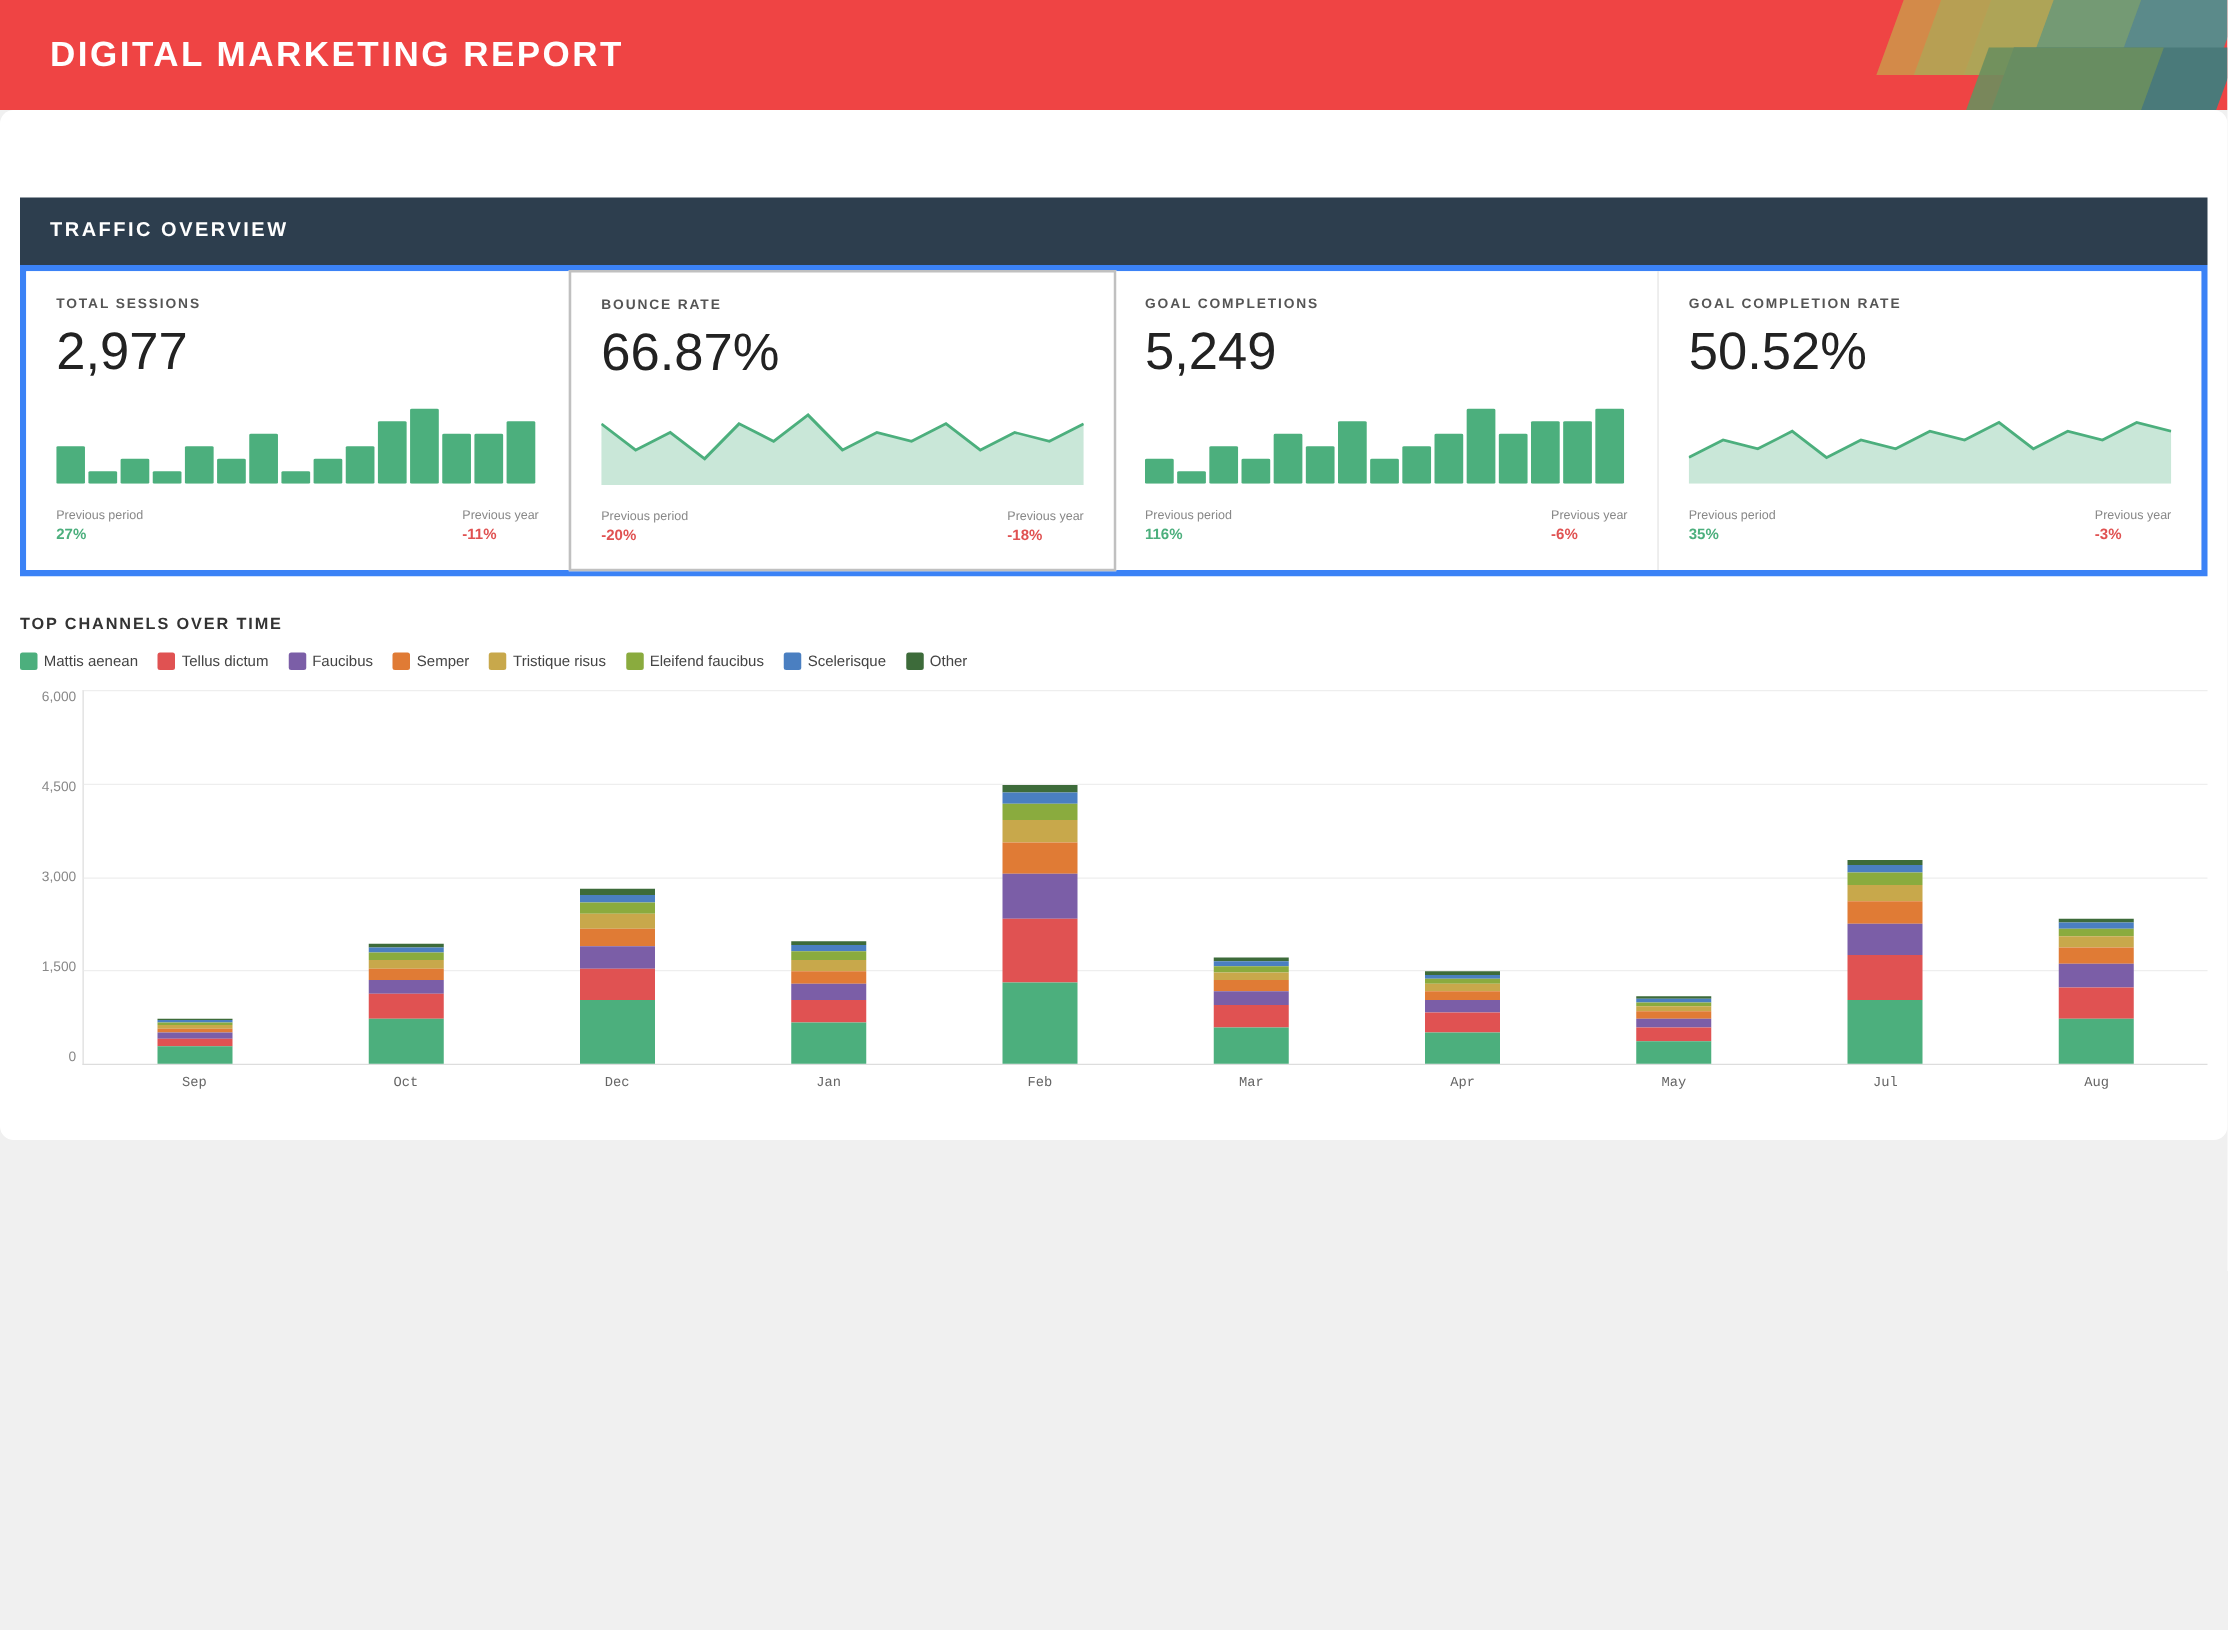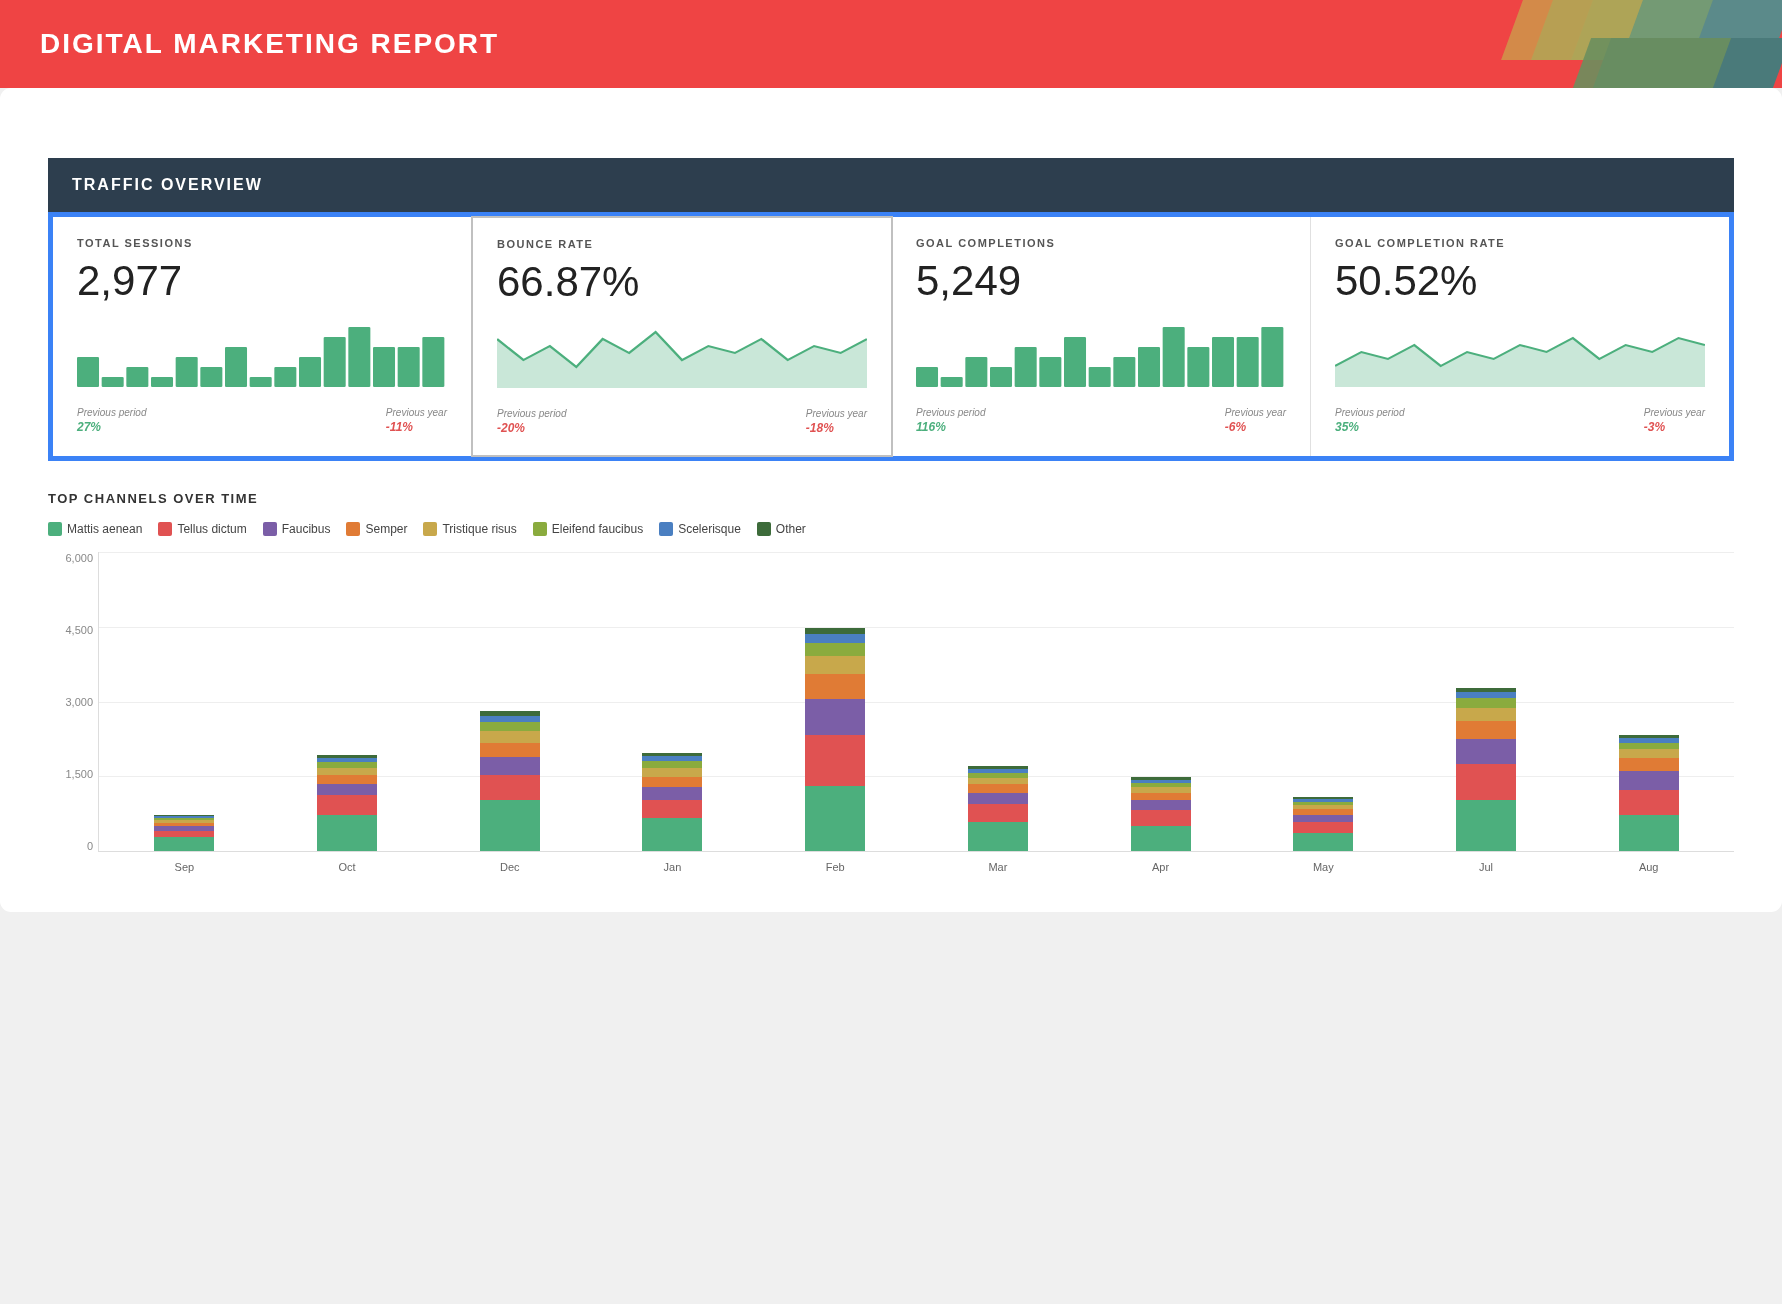--- a/index.html
+++ b/index.html
@@ -29,21 +29,21 @@
     }
     .header-deco-1 { position: absolute; top: 0; right: 0; width: 200px; height: 60px; background: #5b8a8a; transform: skewX(-20deg); }
     .header-deco-2 { position: absolute; top: 0; right: 80px; width: 160px; height: 60px; background: #7a9e6e; opacity: 0.8; transform: skewX(-20deg); }
     .header-deco-3 { position: absolute; top: 0; right: 150px; width: 120px; height: 60px; background: #c8a84b; opacity: 0.7; transform: skewX(-20deg); }
     .header-deco-4 { position: absolute; bottom: 0; right: 0; width: 180px; height: 50px; background: #4a7a7a; transform: skewX(-20deg); }
     .header-deco-5 { position: absolute; bottom: 0; right: 60px; width: 140px; height: 50px; background: #6b8f5e; opacity: 0.9; transform: skewX(-20deg); }
 
     .main-content {
       background: white;
       margin: 0;
-      padding: 30px 48px;
+      padding: 30px 16px;
       border-radius: 11px;
     }
 
     .section-header {
       background: #2d3e4e;
       padding: 18px 24px;
       margin-bottom: 0;
     }
     .section-header h2 {
       color: white;
@@ -89,21 +89,21 @@
       height: 80px;
       margin-bottom: 10px;
     }
 
     .metric-footer {
       display: flex;
       justify-content: space-between;
       font-size: 11px;
       color: #888;
     }
-    .metric-footer-item { display: flex; flex-direction: column; font-style: italic; }
+    .metric-footer-item { display: flex; flex-direction: column; }
     .metric-footer-label { color: #888; font-size: 10px; margin-bottom: 2px; }
     .metric-change-pos { color: #4caf7d; font-weight: 700; font-size: 12px; }
     .metric-change-neg { color: #e05252; font-weight: 700; font-size: 12px; }
 
     .channels-section { margin-top: 10px; }
     .channels-title {
       font-size: 13px;
       font-weight: 700;
       letter-spacing: 1.5px;
       color: #333;
@@ -181,20 +181,21 @@
     }
     .bar-x-label {
       position: absolute;
       bottom: -22px;
       font-size: 11px;
       color: #666;
       white-space: nowrap;
       text-align: right;
       left: 50%;
       transform: translateX(-50%);
+      font-family: Liberation Mono, monospace;
     }
 
     .spacer { height: 20px; }
   </style>
 </head>
 <body>
 
 <div class="header">
   <h1>DIGITAL MARKETING REPORT</h1>
   <div class="header-decoration">

